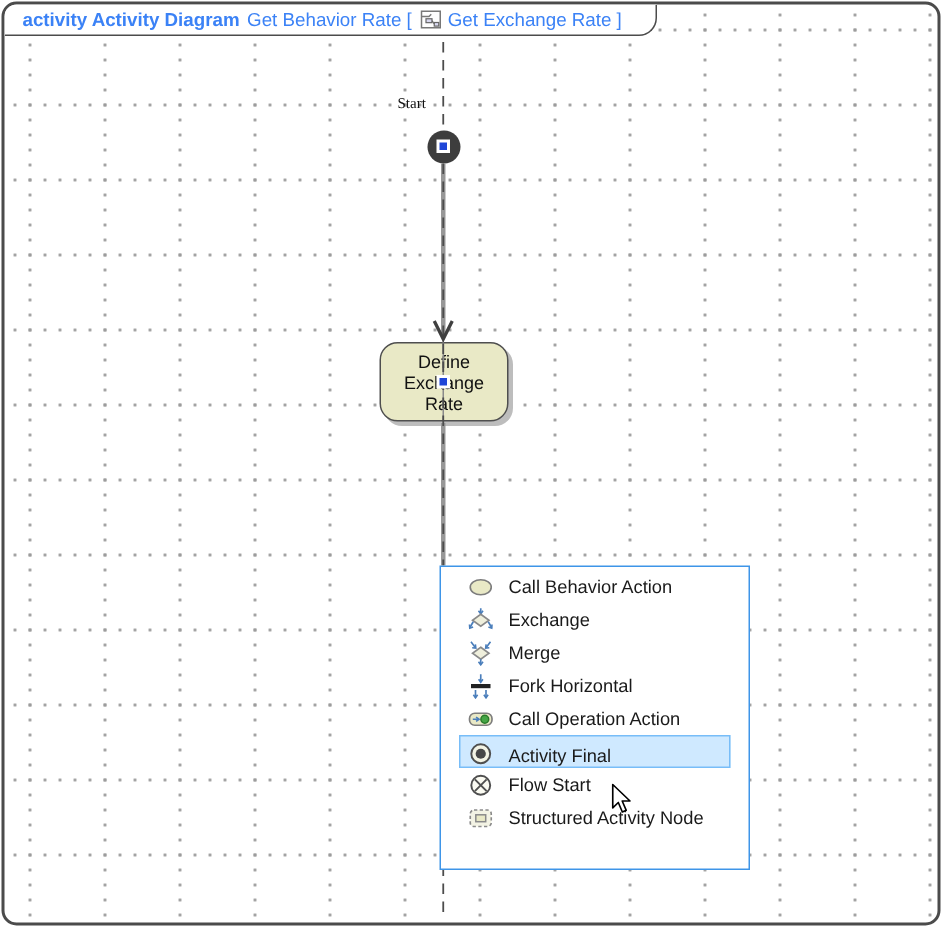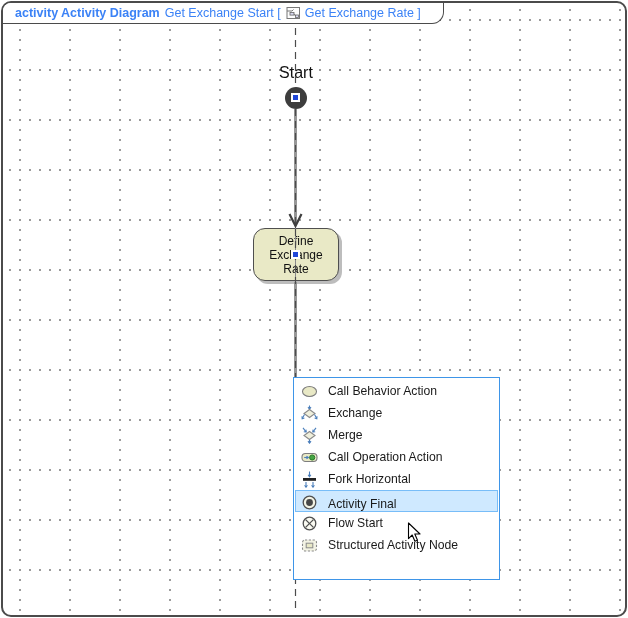--- a/index.html
+++ b/index.html
@@ -19,59 +19,59 @@
   
   .tab{position:absolute;left:0;top:0;height:20px;background:#fff;
     border-right:1.5px solid #4b4b4b;border-bottom:1.5px solid #4b4b4b;
     border-bottom-right-radius:12px;display:flex;align-items:center;
     padding:0 22px 0 12px;font-size:12.5px;color:#3b82f6;white-space:nowrap;z-index:30;}
   .tab b{font-weight:bold;margin-right:5px;}
   .tab .seg{margin-right:4px;}
   .tab svg{margin:0 4px 0 1px;flex:0 0 auto;}
 
   
-  .start-label{position:absolute;left:262px;top:61px;width:62px;text-align:center;
-    font-size:16px;color:#111;z-index:10;}
+  .start-label{position:absolute;left:262px;top:61px;width:62px;text-align:left;
+    font-size:10px;color:#111;z-index:10;font-family:Liberation Serif, serif;}
   .start-node{position:absolute;left:282px;top:84px;width:22px;height:22px;
     border-radius:50%;background:#3d3d3d;z-index:10;}
   .handle{position:absolute;width:9px;height:9px;background:#fff;z-index:22;
     display:flex;align-items:center;justify-content:center;}
   .handle i{display:block;width:5px;height:5px;background:#1f46d8;}
   .start-node .handle{left:6px;top:6px;}
   .action-node{position:absolute;left:250px;top:225px;width:86px;height:53px;
     background:#e9e9c6;border:1.5px solid #4f4f4f;border-radius:12px;
     box-shadow:3px 3px 0 #bdbdbd;display:flex;align-items:center;justify-content:center;
     text-align:center;font-size:12px;line-height:14px;color:#111;
     white-space:pre-line;z-index:10;box-sizing:border-box;}
   .action-handle{left:288px;top:247px;}
 
   
   svg.overlay{position:absolute;left:0;top:0;z-index:15;pointer-events:none;}
 
   
   .menu{position:absolute;left:290px;top:374px;width:207px;height:203px;
     background:#fff;border:1.5px solid #3e95e8;box-sizing:border-box;
     z-index:40;padding-top:2px;}
-  .menu-item{height:22px;display:flex;align-items:center;margin:0 1px;
+  .menu-item{height:22px;display:flex;align-items:center;margin:0 12px;
     font-size:12.2px;color:#1a1a1a;box-sizing:border-box;border:1px solid transparent;}
   .menu-item .mi-icon{width:17px;height:17px;margin-left:5px;flex:0 0 auto;
     display:flex;align-items:center;justify-content:center;}
   .menu-item .mi-label{margin-left:10px;}
   .menu-item.highlighted{background:#cfe9ff;border:1px solid #78bdf8;align-items:flex-end;}
 
   .cursor{position:absolute;left:404px;top:519px;z-index:60;}
 </style>
 </head>
 <body>
 
 <div class="frame">
 
   <div class="tab">
     <b>activity Activity Diagram</b>
-    <span class="seg">Get Exchange Start [</span>
+    <span class="seg">Get Behavior Rate [</span>
     <svg width="15" height="14" viewBox="0 0 15 14">
       <rect x="1" y="1.5" width="12.5" height="11" fill="#fdfdfd" stroke="#777" stroke-width="1"></rect>
       <path d="M1,5 h5 l1.5,-1.5" fill="none" stroke="#777" stroke-width="1"></path>
       <rect x="4" y="6.5" width="4" height="2.6" fill="#d8d8ef" stroke="#666" stroke-width="0.8"></rect>
       <rect x="9.5" y="9" width="3" height="2.4" fill="#d8d8ef" stroke="#666" stroke-width="0.8"></rect>
       <line x1="8" y1="7.8" x2="9.5" y2="10" stroke="#666" stroke-width="0.8"></line>
     </svg>
     <span>Get Exchange Rate ]</span>
   </div>
 
@@ -142,44 +142,44 @@
           <polyline points="7,14.2 8.5,16.2 10,14.2" fill="none" stroke="#4a7ebb" stroke-width="1.1"></polyline>
         </svg>
         </span>
       <span class="mi-label">Merge</span>
     </div>
 
 
     <div class="menu-item">
       <span class="mi-icon">
         <svg width="17" height="17" viewBox="0 0 17 17">
-          <rect x="1" y="4.5" width="15" height="8" rx="3.5" fill="#e9e9c6" stroke="#7d7d7d" stroke-width="1.1"></rect>
-          <line x1="3.2" y1="8.5" x2="7" y2="8.5" stroke="#4a7ebb" stroke-width="1.1"></line>
-          <polyline points="5.4,7.1 7.4,8.5 5.4,9.9" fill="none" stroke="#4a7ebb" stroke-width="1.1"></polyline>
-          <circle cx="11.2" cy="8.5" r="2.6" fill="#45a645" stroke="#2a7a2a" stroke-width="1"></circle>
-        </svg>
-        </span>
-      <span class="mi-label">Call Operation Action</span>
-    </div>
-
-    <div class="menu-item">
-      <span class="mi-icon">
-        <svg width="17" height="17" viewBox="0 0 17 17">
           <line x1="8.5" y1="0.5" x2="8.5" y2="5.5" stroke="#4a7ebb" stroke-width="1.1"></line>
           <polyline points="7.1,3.8 8.5,5.8 9.9,3.8" fill="none" stroke="#4a7ebb" stroke-width="1.1"></polyline>
           <rect x="2" y="7" width="13" height="2.8" fill="#222"></rect>
           <line x1="5" y1="11" x2="5" y2="16" stroke="#4a7ebb" stroke-width="1.1"></line>
           <polyline points="3.6,14.2 5,16.2 6.4,14.2" fill="none" stroke="#4a7ebb" stroke-width="1.1"></polyline>
           <line x1="12" y1="11" x2="12" y2="16" stroke="#4a7ebb" stroke-width="1.1"></line>
           <polyline points="10.6,14.2 12,16.2 13.4,14.2" fill="none" stroke="#4a7ebb" stroke-width="1.1"></polyline>
         </svg>
         </span>
       <span class="mi-label">Fork Horizontal</span>
     </div>
 
+    <div class="menu-item">
+      <span class="mi-icon">
+        <svg width="17" height="17" viewBox="0 0 17 17">
+          <rect x="1" y="4.5" width="15" height="8" rx="3.5" fill="#e9e9c6" stroke="#7d7d7d" stroke-width="1.1"></rect>
+          <line x1="3.2" y1="8.5" x2="7" y2="8.5" stroke="#4a7ebb" stroke-width="1.1"></line>
+          <polyline points="5.4,7.1 7.4,8.5 5.4,9.9" fill="none" stroke="#4a7ebb" stroke-width="1.1"></polyline>
+          <circle cx="11.2" cy="8.5" r="2.6" fill="#45a645" stroke="#2a7a2a" stroke-width="1"></circle>
+        </svg>
+        </span>
+      <span class="mi-label">Call Operation Action</span>
+    </div>
+
     <div class="menu-item highlighted">
       <span class="mi-icon">
         <svg width="17" height="17" viewBox="0 0 17 17">
           <circle cx="8.5" cy="8.5" r="6.3" fill="#f3f3e4" stroke="#4f4f4f" stroke-width="1.3"></circle>
           <circle cx="8.5" cy="8.5" r="3.4" fill="#474747"></circle>
         </svg>
         </span>
       <span class="mi-label">Activity Final</span>
     </div>
 

